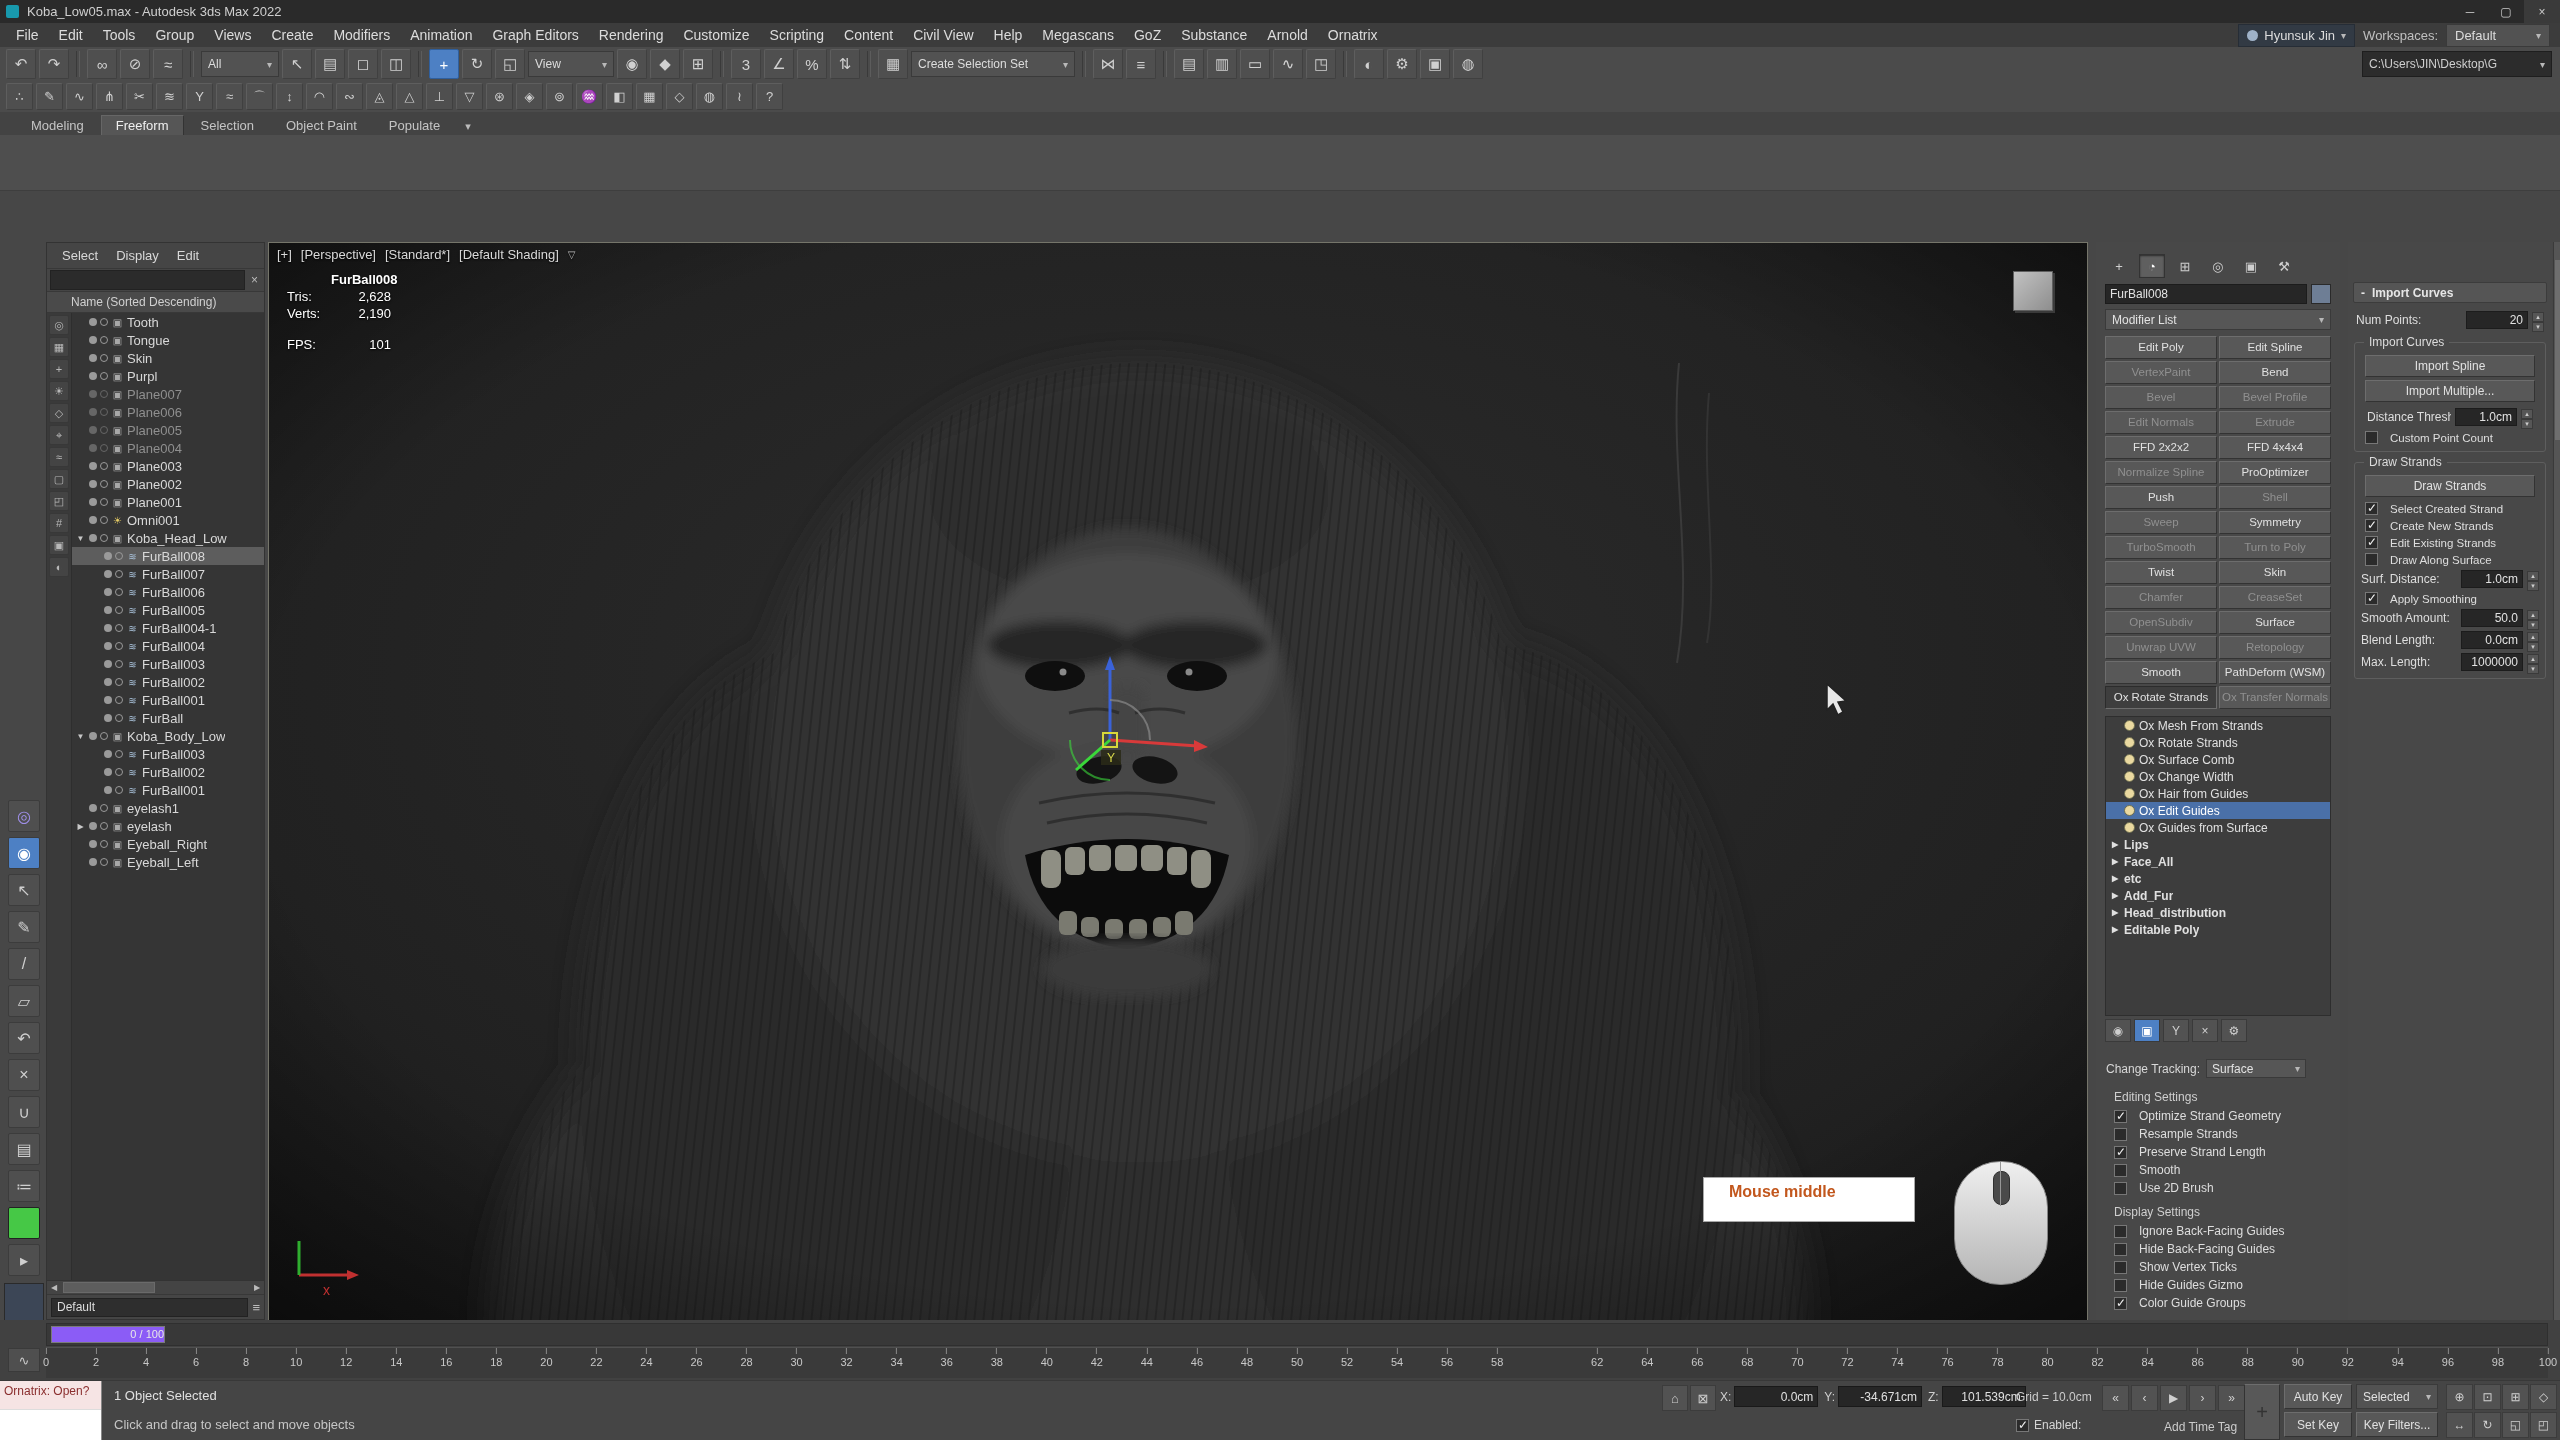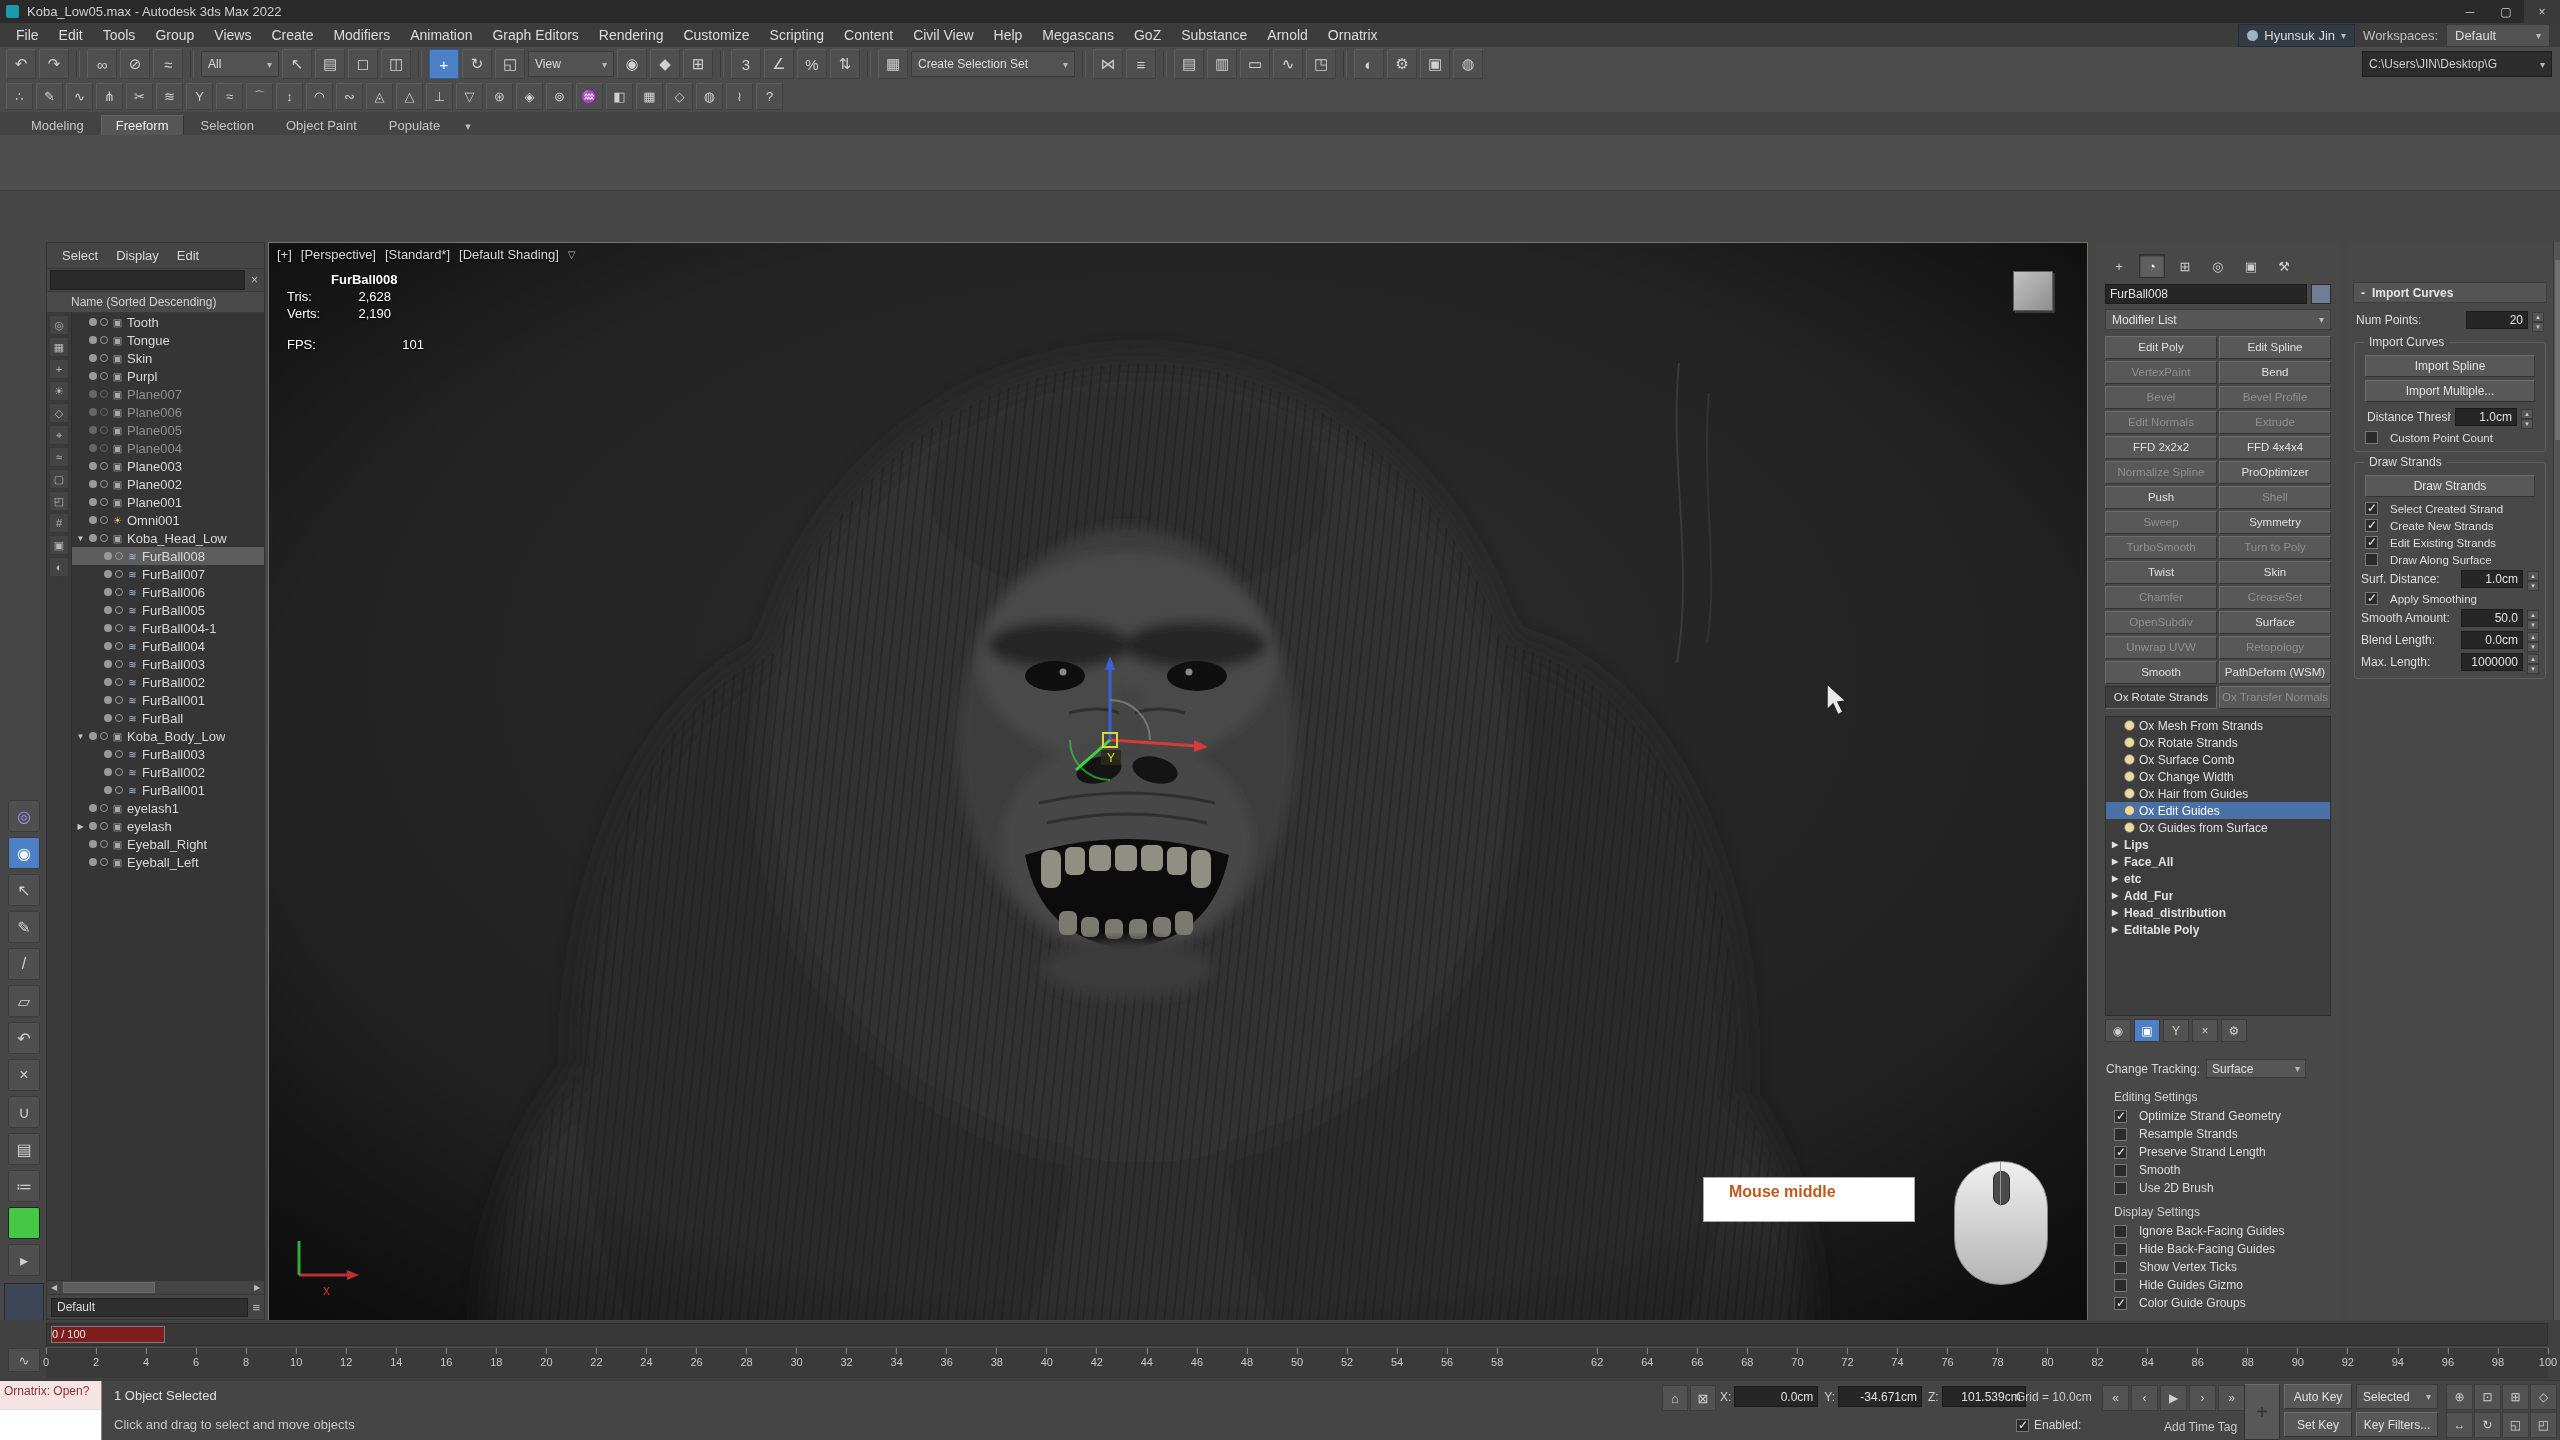--- a/index.html
+++ b/index.html
@@ -80,21 +80,21 @@
   
   .viewport{position:absolute;left:268px;top:242px;width:1818px;height:1078px;background:#1d1d1d;border:1px solid #75756a;box-sizing:content-box;}
   .vp-canvas{position:absolute;left:0;top:0;width:100%;height:100%;}
   .vp-label{position:absolute;left:8px;top:4px;display:flex;gap:9px;font-size:13px;color:#dadada;text-shadow:0 1px 2px #000;align-items:center;}
   .vp-filter{font-size:10px;color:#bbb;}
   .vp-stats{position:absolute;left:18px;top:28px;font-size:13px;color:#fff;text-shadow:0 1px 2px #000;line-height:17px;}
   .vps-name{padding-left:44px;font-weight:bold;}
   .vps-grid{display:grid;grid-template-columns:46px 58px;}
   .vps-lbl{}
   .vps-val{text-align:right;}
-  .vps-fps{display:grid;grid-template-columns:46px 58px;margin-top:14px;gap:33px;}
+  .vps-fps{display:grid;grid-template-columns:46px 58px;margin-top:14px;}
   .vps-fps .vps-val{text-align:right;}
   .viewcube{position:absolute;right:34px;top:28px;width:38px;height:38px;background:linear-gradient(135deg,#c2c2c2,#8e8e8e);border:1px solid #5f5f5f;box-shadow:2px 2px 0 #3a3a3a;}
   .vp-tooltip{position:absolute;left:1434px;top:934px;width:212px;height:45px;background:#ffffff;border:1px solid #a8a8a8;color:#c2571d;font-weight:bold;font-size:16px;line-height:27px;padding:0 25px;box-sizing:border-box;}
   .vp-mouse{position:absolute;left:1685px;top:918px;width:92px;height:122px;background:linear-gradient(180deg,#efefef,#b5b5b5);border-radius:46px;border:1px solid #858585;}
   .vp-mouse::before{content:"";position:absolute;top:9px;left:38px;width:15px;height:32px;background:#4a4a4a;border-radius:8px;border:1px solid #303030;}
   .vp-mouse::after{content:"";position:absolute;top:0;left:45px;width:1px;height:44px;background:#979797;}
   .vp-cursor{position:absolute;left:1556px;top:440px;width:24px;height:34px;}
   
   .command-panel{position:absolute;left:2096px;top:242px;width:244px;bottom:120px;background:#484848;font-size:12px;overflow:hidden;box-sizing:border-box;padding-top:12px;}
   .cp-tabs{display:flex;gap:7px;padding:0 10px 4px;}
@@ -137,21 +137,21 @@
   .groupbox{margin:10px 6px 6px;border:1px solid #5e5e5e;border-radius:3px;padding:9px 4px 5px;position:relative;}
   .gb-title{position:absolute;top:-8px;left:9px;background:#484848;padding:0 5px;color:#dcdcdc;}
   .ox-btn{margin:3px auto;width:92%;height:20px;line-height:20px;text-align:center;background:#585858;border:1px solid #333;border-top-color:#6d6d6d;border-left-color:#6d6d6d;color:#e0e0e0;font-size:12px;white-space:nowrap;overflow:hidden;}
   .ox-panel .cb-row{padding-left:6px;font-size:11.5px;}
   .cp-vscroll{position:absolute;left:2553px;top:242px;width:7px;bottom:120px;background:#555;border-left:1px solid #3a3a3a;}
   .cp-vscroll div{margin:18px 1px 0;height:180px;background:#6e6e6e;}
   
   .timeline{position:absolute;left:0;top:1320px;right:0;height:60px;background:#414141;}
   .tl-mini{position:absolute;left:8px;top:28px;width:30px;height:22px;background:#4f4f4f;border:1px solid #3a3a3a;color:#ccc;display:flex;align-items:center;justify-content:center;font-size:13px;}
   .tl-slider-track{position:absolute;left:46px;right:12px;top:3px;height:21px;background:#383838;border:1px solid #2f2f2f;}
-  .tl-slider{position:absolute;left:4px;top:2px;width:112px;height:15px;background:#7f1d1d;border:1px solid #7a7a7a;color:#e8e8e8;text-align:left;font-size:11px;line-height:15px;}
+  .tl-slider{position:absolute;left:4px;top:2px;width:112px;height:15px;background:#8b5cf6;border:1px solid #7a7a7a;color:#e8e8e8;text-align:right;font-size:11px;line-height:15px;}
   .tl-ruler{position:absolute;left:46px;right:12px;top:27px;height:30px;background:#3a3a3a;border-top:1px solid #505050;}
   .tick{position:absolute;top:0;transform:translateX(-50%);text-align:center;}
   .tick-mark{width:1px;height:6px;background:#8a8a8a;margin:0 auto;}
   .tick-label{font-size:11px;color:#c8c8c8;margin-top:2px;}
   
   .statusbar{position:absolute;left:0;top:1380px;right:0;height:60px;background:#454545;border-top:1px solid #383838;font-size:12px;}
   .listener{position:absolute;left:0;top:0;width:102px;height:60px;background:#fff;border-right:1px solid #888;box-sizing:border-box;}
   .listener-line1{height:29px;background:#f6e4e4;color:#8b2f2f;font-size:12px;padding:3px 4px 0;box-sizing:border-box;white-space:nowrap;overflow:hidden;border-bottom:1px solid #ddd;}
   .listener-line2{height:30px;background:#fff;}
   .sb-sel{position:absolute;left:114px;top:7px;color:#e0e0e0;font-size:13px;}

